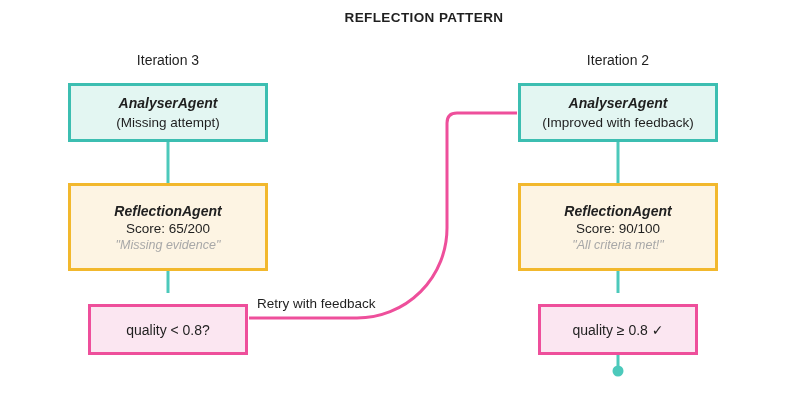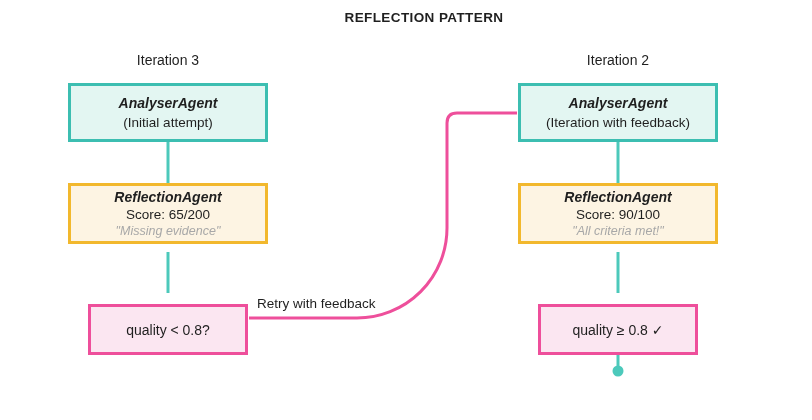--- a/index.html
+++ b/index.html
@@ -50,21 +50,21 @@
     justify-content: center;
     text-align: center;
   }
   .box.analyser {
     width: 200px; height: 59px; top: 83px;
     border: 3px solid var(--teal, #3cbeb1);
     background: var(--teal-light, #e3f6f2);
     gap: 4px;
   }
   .box.reflection {
-    width: 200px; height: 61px; top: 183px;
+    width: 200px; height: 88px; top: 183px;
     border: 3px solid var(--yellow, #f2b82d);
     background: var(--cream, #fdf4e3);
     gap: 2px;
   }
   .box.quality {
     width: 160px; height: 51px; top: 304px;
     border: 3px solid var(--pink, #ee4f9b);
     background: var(--pink-light, #fbe6f1);
   }
   .col-left  { left: 68px; }
@@ -130,36 +130,36 @@
     <path class="teal-seg" d="M618 342 V369"></path>
     <circle class="finalize-dot" cx="618" cy="371" r="5.5"></circle>
     <path class="pink-seg" d="M249 318 H357 A90 90 0 0 0 447 228 V123 Q447 113 457 113 H517"></path>
   </svg>
 
   <div class="iter-label col-left">Iteration 3</div>
   <div class="iter-label col-right">Iteration 2</div>
 
   <div class="box analyser col-left">
     <div class="agent-name">AnalyserAgent</div>
-    <div class="agent-sub">(Initial attempt)</div>
+    <div class="agent-sub">(Missing attempt)</div>
   </div>
 
   <div class="box reflection col-left">
     <div class="agent-name">ReflectionAgent</div>
     <div class="agent-score">Score: 65/200</div>
     <div class="agent-quote">"Missing evidence"</div>
   </div>
 
   <div class="box quality q-left">
     <div class="quality-text">quality &lt; 0.8?</div>
   </div>
 
   <div class="box analyser col-right">
     <div class="agent-name">AnalyserAgent</div>
-    <div class="agent-sub">(Iteration with feedback)</div>
+    <div class="agent-sub">(Improved with feedback)</div>
   </div>
 
   <div class="box reflection col-right">
     <div class="agent-name">ReflectionAgent</div>
     <div class="agent-score">Score: 90/100</div>
     <div class="agent-quote">"All criteria met!"</div>
   </div>
 
   <div class="box quality q-right">
     <div class="quality-text">quality ≥ 0.8 ✓</div>

